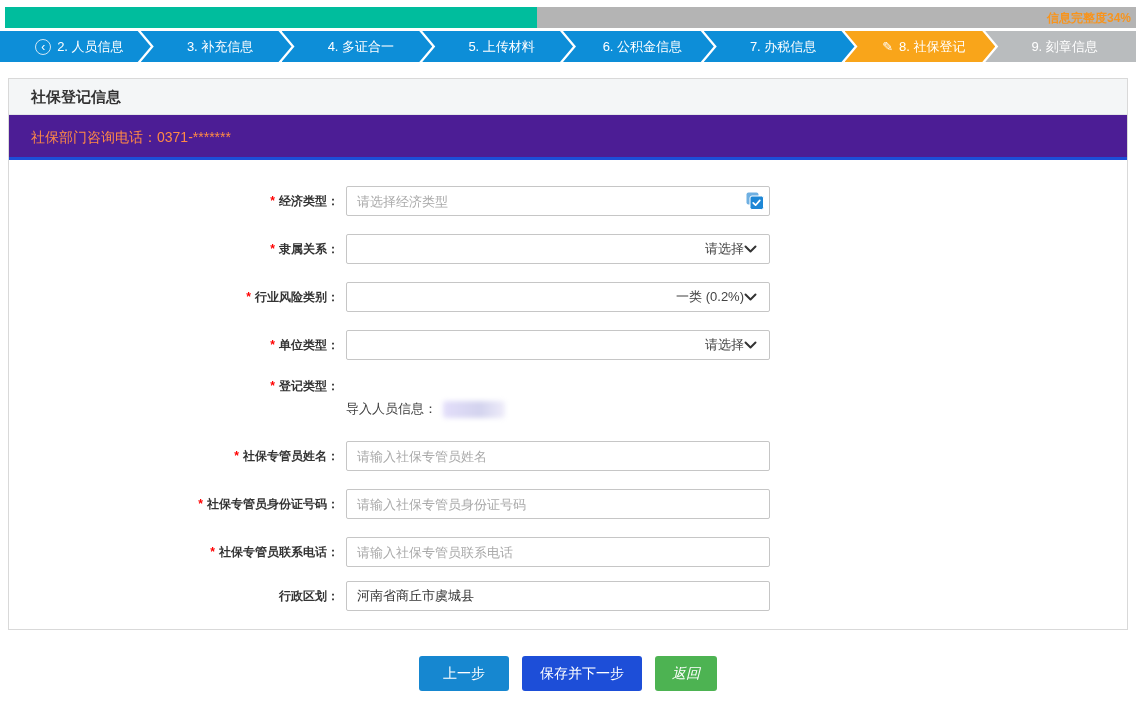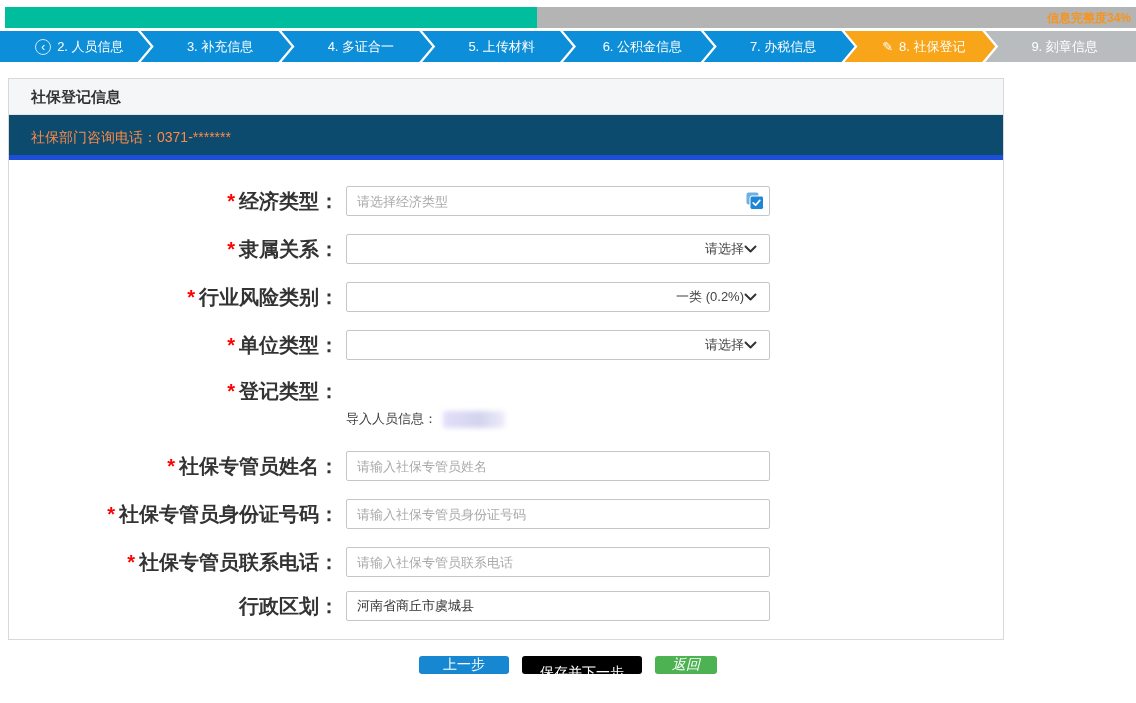--- a/index.html
+++ b/index.html
@@ -25,32 +25,32 @@
   .step.last  { clip-path: polygon(0 0, 100% 0, 100% 100%, 0 100%, 13px 50%); }
   .s-done    { background: #0d8ed8; }
   .s-active  { background: #f9a51a; }
   .s-pending { background: #b9bcbe; }
   .back-circle { display: inline-flex; width: 16px; height: 16px; border: 1px solid #cfe6f5;
     border-radius: 50%; align-items: center; justify-content: center; font-size: 12px;
     line-height: 1; color: #fff; }
   .pencil { font-size: 13px; color: #fff; }
 
   
-  .panel { position: absolute; left: 8px; width: 996px; top: 78px;
+  .panel { position: absolute; left: 8px; width: 1120px; top: 78px;
     border: 1px solid #d9d9d9; background: #fff; }
   .panel-header { height: 36px; line-height: 36px; background: #f4f6f7;
     border-bottom: 1px solid #e3e6e8; padding-left: 22px; font-size: 15px;
     font-weight: bold; color: #333; }
-  .notice { height: 45px; line-height: 45px; background: #0c4a6e;
-    border-bottom: 5px solid #1d4ed8; padding-left: 22px; font-size: 14px;
+  .notice { height: 45px; line-height: 45px; background: #4c1d95;
+    border-bottom: 3px solid #1d4ed8; padding-left: 22px; font-size: 14px;
     color: #ff8a45; }
 
   .form { padding: 26px 0 10px 0; }
   .frow { display: flex; align-items: center; margin-bottom: 18px; }
-  .flabel { width: 330px; text-align: right; font-size: 20px; font-weight: bold;
+  .flabel { width: 330px; text-align: right; font-size: 12px; font-weight: bold;
     color: #333; flex: none; }
   .req { color: #f00; margin-right: 4px; font-weight: bold; }
   .ctrl-wrap { margin-left: 7px; position: relative; width: 424px; flex: none; }
   input.ctrl { width: 424px; height: 30px; border: 1px solid #c6c6c6; border-radius: 2px;
     padding: 12px 10px; font-size: 13px; color: #333; outline: none;
     font-family: "Liberation Sans","DejaVu Sans",sans-serif; }
   input.ctrl::placeholder { color: #a9a9a9; opacity: 1; }
   .select { width: 424px; height: 30px; border: 1px solid #c6c6c6; border-radius: 2px;
     margin-left: 7px; display: flex; align-items: center; padding: 0 10px;
     font-size: 13px; color: #444; cursor: pointer; background: #fff; flex: none; }
@@ -62,24 +62,24 @@
 
   .note-row { display: flex; align-items: center; margin: 0 0 22px 337px; height: 20px; }
   .note-label { font-size: 13px; color: #404040; }
   .blur-chip { width: 62px; height: 17px; margin-left: 6px; border-radius: 3px;
     background: linear-gradient(90deg,#e3defa,#d3d3ee 60%,#efedfa); filter: blur(2.5px);
     cursor: pointer; }
 
   
   .actions { position: absolute; left: 0; right: 0; top: 656px; display: flex;
     justify-content: center; gap: 13px; }
-  .btn { border: none; color: #fff; font-size: 14px; height: 18px; border-radius: 3px;
+  .btn { border: none; color: #fff; font-size: 14px; height: 35px; border-radius: 3px;
     cursor: pointer; font-family: "Liberation Sans","DejaVu Sans",sans-serif; }
   .btn-prev { background: #1687d0; padding: 0 24px; }
-  .btn-save { background: #000000; padding: 8px 18px; text-decoration: underline; }
+  .btn-save { background: #1d4ed8; padding: 8px 18px; }
   .btn-back { background: #4db352; padding: 0 17px; font-style: italic; }
 </style>
 </head>
 <body>
 
 <div class="page">
 
   <div class="progressbar">
     <div class="progress-fill" style="width: 47%;"></div>
     <span class="progress-label">信息完整度34%</span>

